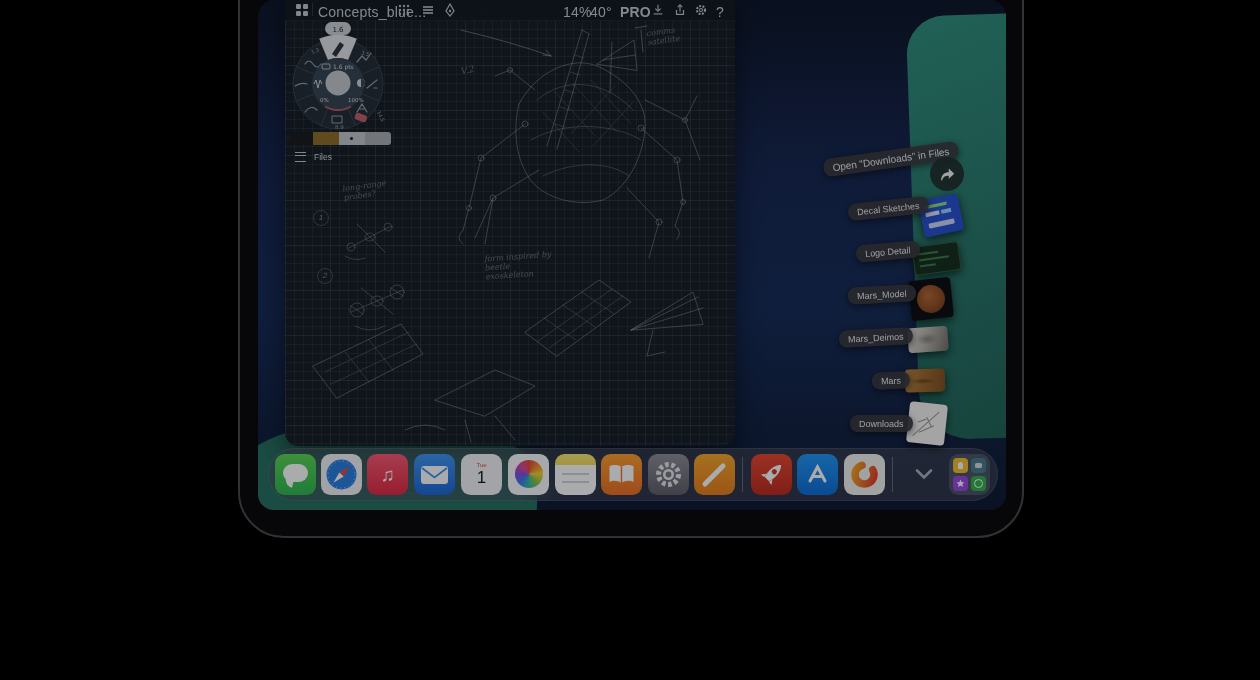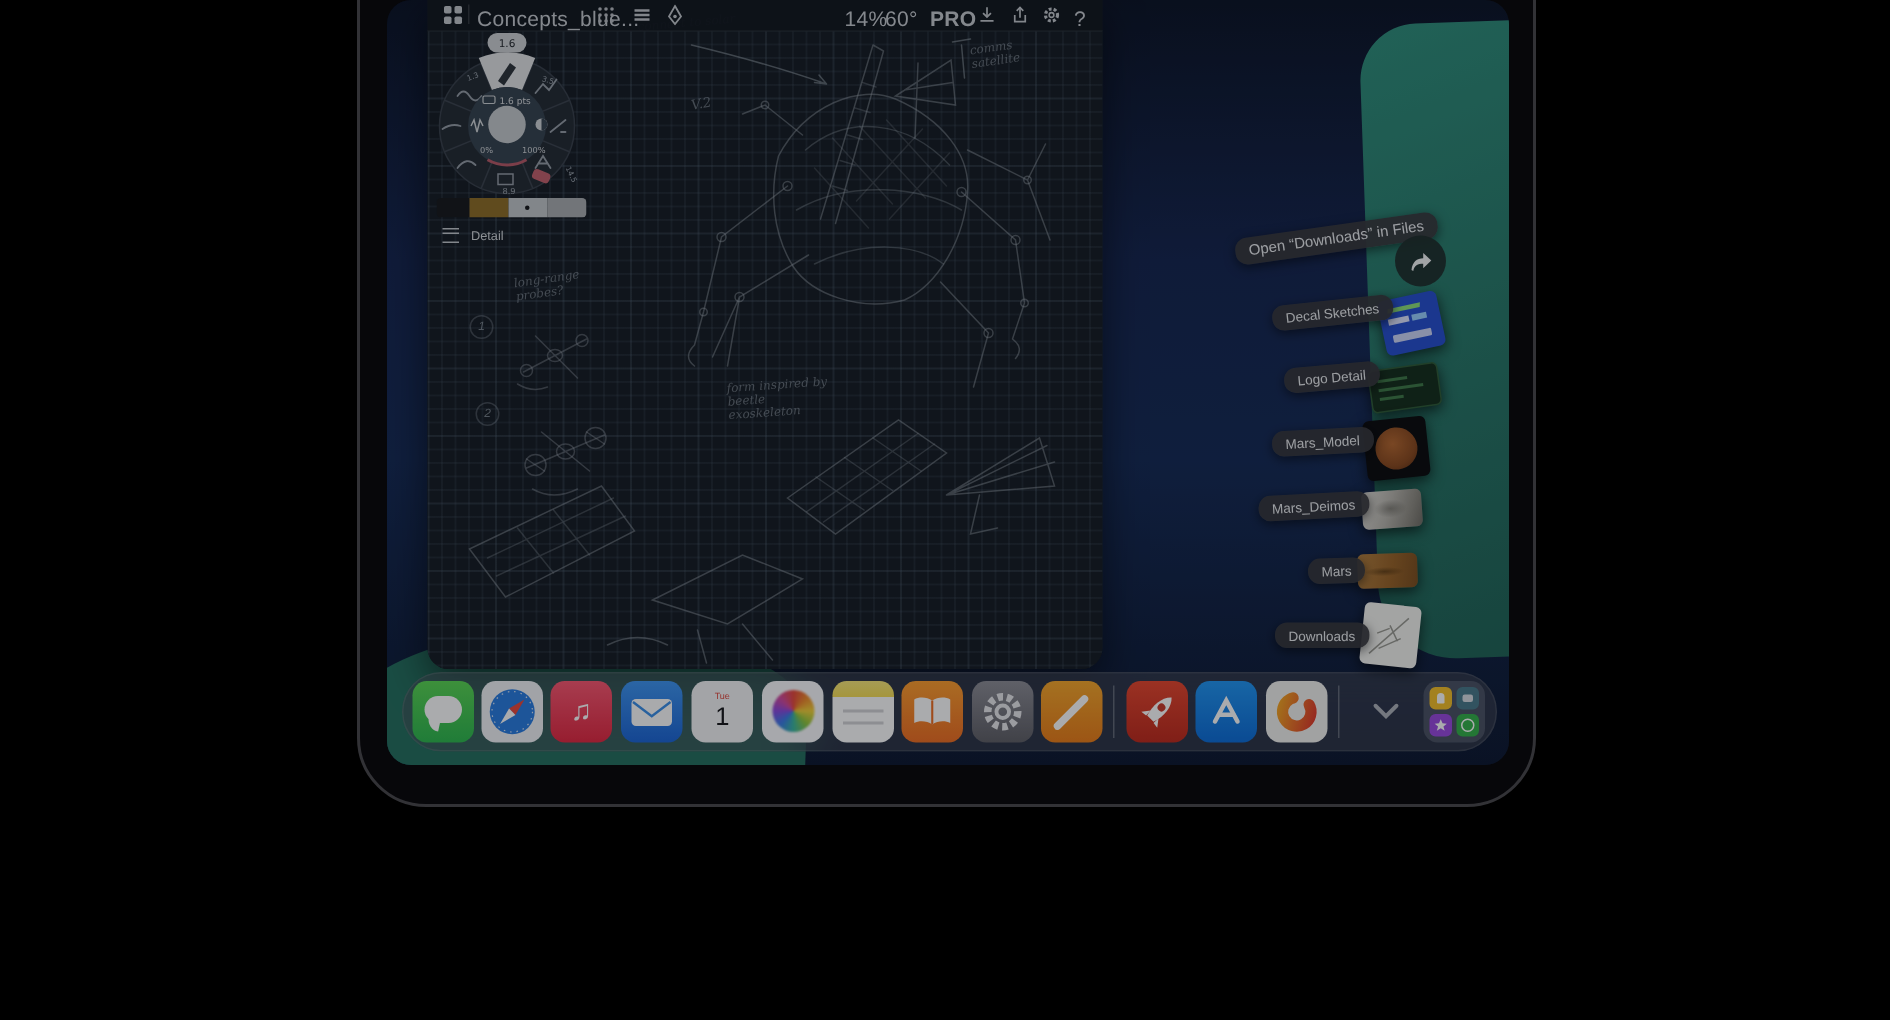--- a/index.html
+++ b/index.html
@@ -119,21 +119,21 @@
               <path d="M2 4h10"></path>
               <path d="M2 7h10"></path>
               <path d="M2 10h10"></path>
             </g>
         </svg>
         <svg class="icon16" style="left:158px" viewBox="0 0 14 14">
           <path d="M7 1 L11 8 L7 13 L3 8 Z" fill="none" stroke="#c3c7cc" stroke-width="1.2"></path>
             <circle cx="7" cy="8" r="1.2" fill="#c3c7cc"></circle>
         </svg>
         <span class="txt" style="left:278px">14%</span>
-        <span class="txt" style="left:305px">60°</span>
+        <span class="txt" style="left:305px">40°</span>
         <span class="txt" style="left:335px;font-weight:bold">PRO</span>
         <svg class="icon16" style="left:366px" viewBox="0 0 16 16">
           <g stroke="#c3c7cc" stroke-width="1.3" fill="none">
               <path d="M8 2v7"></path>
               <path d="M5 6.5 8 9.5 11 6.5"></path>
               <path d="M3 12.5h10"></path>
             </g>
         </svg>
         <svg class="icon16" style="left:388px" viewBox="0 0 16 16">
           <g stroke="#c3c7cc" stroke-width="1.3" fill="none">
@@ -257,21 +257,21 @@
         <div style="width:22%;background:#17191c"></div>
         <div style="width:26%;background:#8f6e27"></div>
         <div style="width:26%;background:#c3c7ca;position:relative">
           <div style="position:absolute;left:11px;top:5px;width:3px;height:3px;border-radius:50%;background:#17191c"></div>
         </div>
         <div style="width:26%;background:#aaaeb1"></div>
       </div>
 
       <div class="layersrow">
         <div class="hamb"></div>
-        <span>Detail</span>
+        <span>Files</span>
       </div>
     </div>
 
 
     <div class="dlabel" style="left:565px;top:150px;font-size:10px;transform:rotate(-8deg)">Open “Downloads” in Files</div>
     <div class="sharecirc">
       <svg width="18" height="18" viewBox="0 0 30 26">
         <path d="M5 23 C6 14 11 10 18 10 L18 4 L27 12.5 L18 21 L18 16 C12 16 8 18 7 24 Z" fill="#f2f4f5"></path>
       </svg>
     </div>

